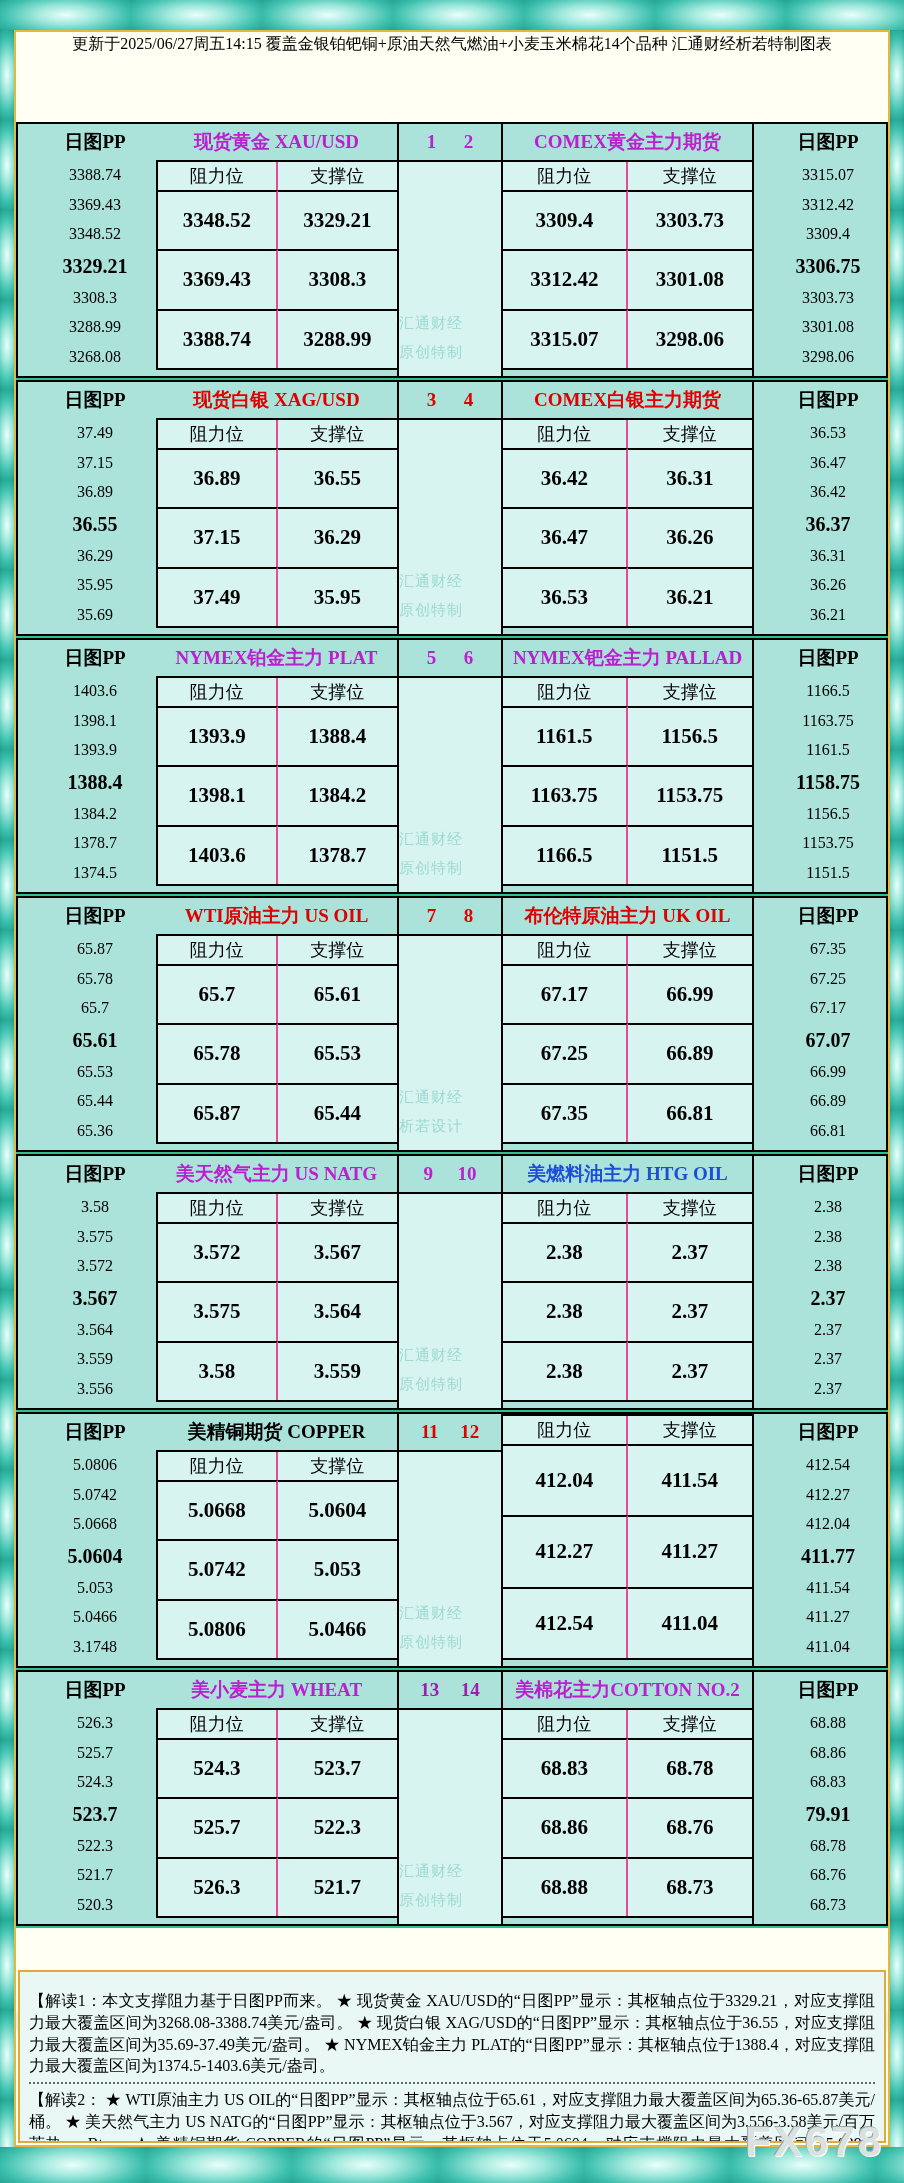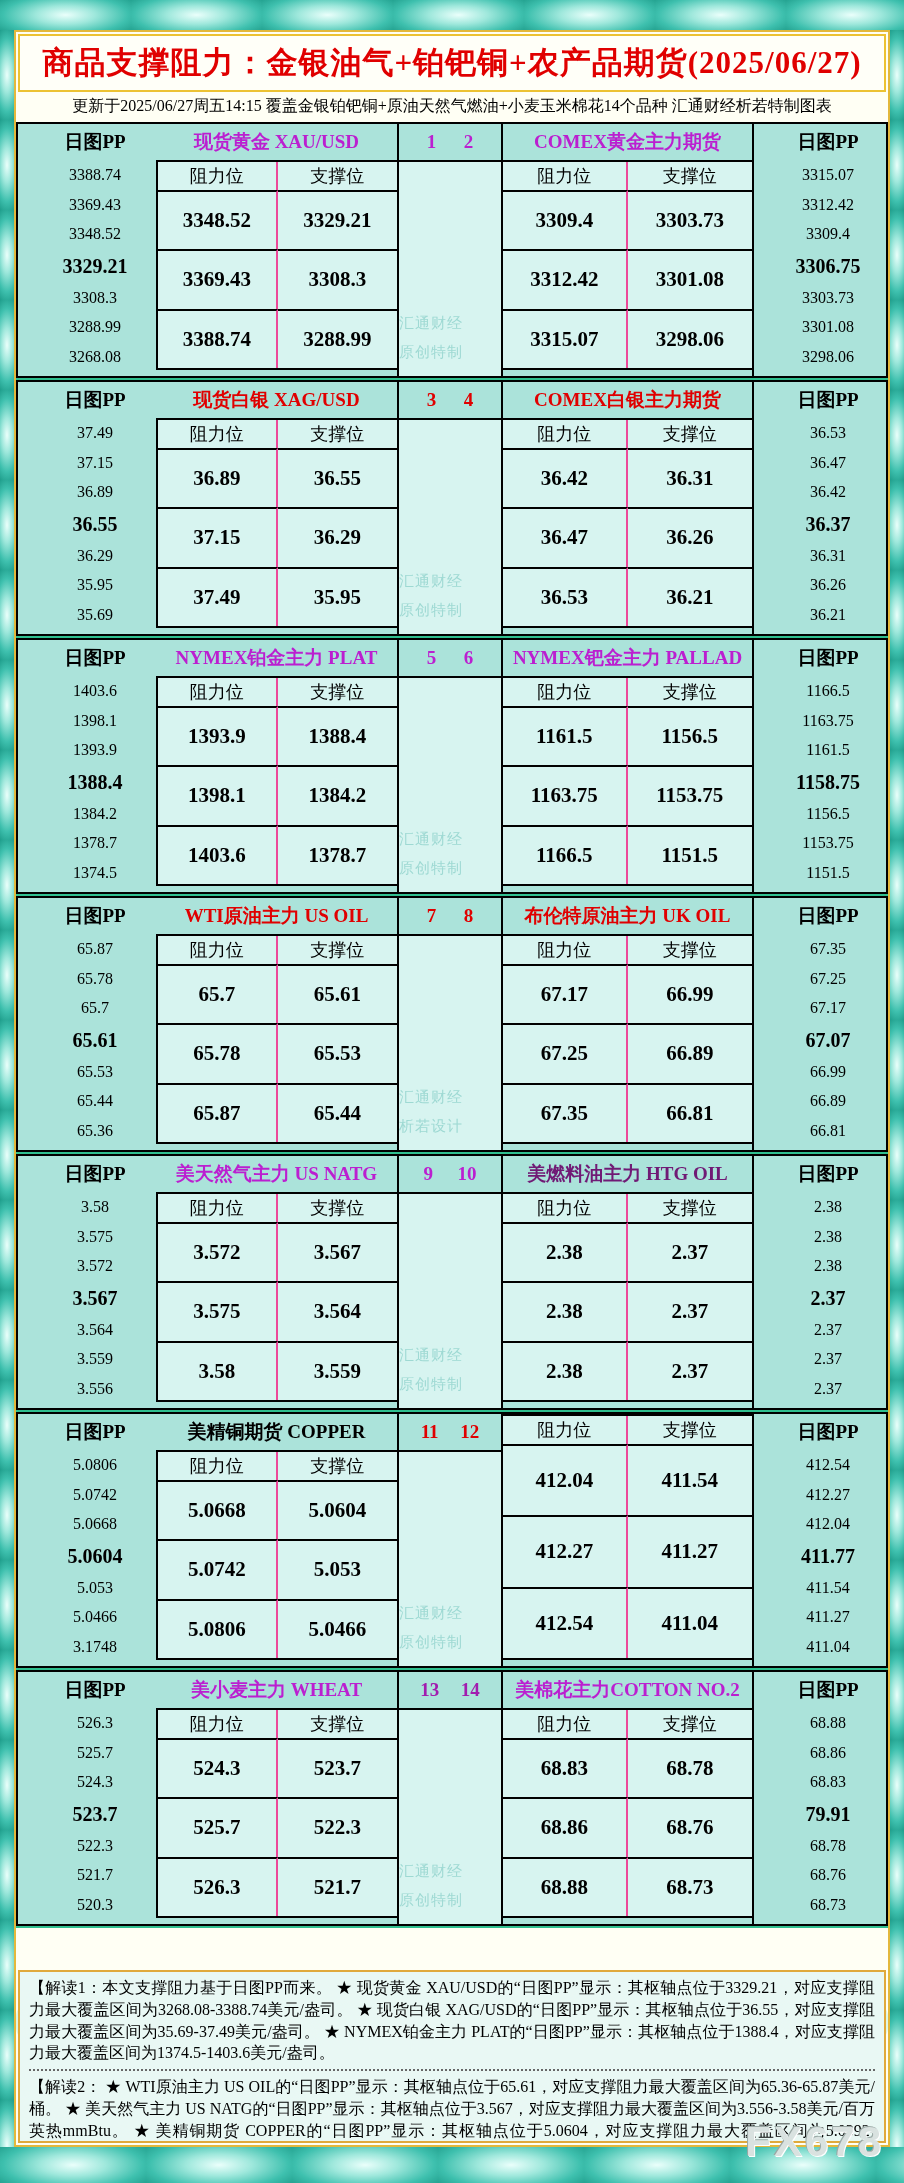--- a/index.html
+++ b/index.html
@@ -50,40 +50,37 @@
             font-weight:bold;font-size:19px;}
   .mid-body{flex:1;background:#d7f4f0;border-top:2px solid #000;display:flex;flex-direction:column;
             justify-content:flex-end;align-items:flex-start;padding-bottom:10px;}
   .wm-line{color:#9ed9d3;font-size:15px;line-height:1.9;letter-spacing:1px;}
   .pp-right{border-left:2px solid #000;box-sizing:border-box;}
   
   .footer-bar{position:absolute;top:1969px;left:0;right:0;height:42px;background:#dff7e7;
               display:flex;align-items:center;justify-content:center;text-align:center;
               font-size:15px;line-height:1.35;padding:0 14px;box-sizing:border-box;border-radius:16px;}
   .notes-box{position:absolute;top:1938px;left:2px;right:2px;height:173px;border:2px solid #e0a93c;
-             background:#e9f8f4;box-sizing:border-box;padding:5px 9px;overflow:hidden;}
+             background:#e9f8f4;box-sizing:border-box;padding:18px 9px;overflow:hidden;}
   .note{font-size:16px;line-height:1.36;text-align:justify;}
   .dotted-sep{border-top:2px dotted #666;margin:5px 0;}
   .brand-wm{position:absolute;top:2118px;right:20px;font-family:"Liberation Sans","DejaVu Sans",sans-serif;
             font-size:42px;font-weight:bold;letter-spacing:3px;color:#d9e2e0;
             text-shadow:1px 1px 0 #ffffff,-1px -1px 0 #9aa8a5;}
 </style>
 </head>
 <body>
 
 <div class="canvas">
   <div class="frame frame-top"></div>
   <div class="frame frame-left"></div>
   <div class="frame frame-right"></div>
   <div class="frame frame-bottom"></div>
 
   <div class="content">
-    <div class="title-box">
-      <div class="main-title">商品支撑阻力：金银油气+铂钯铜+农产品期货(2025/06/27)</div>
-    </div>
     <div class="subtitle">更新于2025/06/27周五14:15 覆盖金银铂钯铜+原油天然气燃油+小麦玉米棉花14个品种 汇通财经析若特制图表</div>
 
     <div class="panels" id="panels">
         <div class="panel" style="top: 0px;">
           <div class="pp-col pp-left">
             <div class="pp-head">日图PP</div>
             <div class="pp-list">
               <div class="pp-val">3388.74</div>
               <div class="pp-val">3369.43</div>
               <div class="pp-val">3348.52</div>
@@ -358,21 +355,21 @@
             <div class="mid-head" style="color: rgb(187, 31, 208);">
               <span>9</span>
               <span>10</span>
             </div>
             <div class="mid-body">
               <div class="wm-line">汇通财经</div>
               <div class="wm-line">原创特制</div>
             </div>
           </div>
           <div class="zone zr">
-            <div class="zone-head" style="color: #701a75; text-align: center;">美燃料油主力 HTG OIL</div>
+            <div class="zone-head" style="color: #1d4ed8; text-align: center;">美燃料油主力 HTG OIL</div>
             <div class="sr-table">
               <div class="cell hdr c0">阻力位</div>
               <div class="cell hdr">支撑位</div>
               <div class="cell rdata c0">2.38</div>
               <div class="cell rdata">2.37</div>
               <div class="cell rdata c0">2.38</div>
               <div class="cell rdata">2.37</div>
               <div class="cell rdata c0">2.38</div>
               <div class="cell rdata">2.37</div>
             </div>

